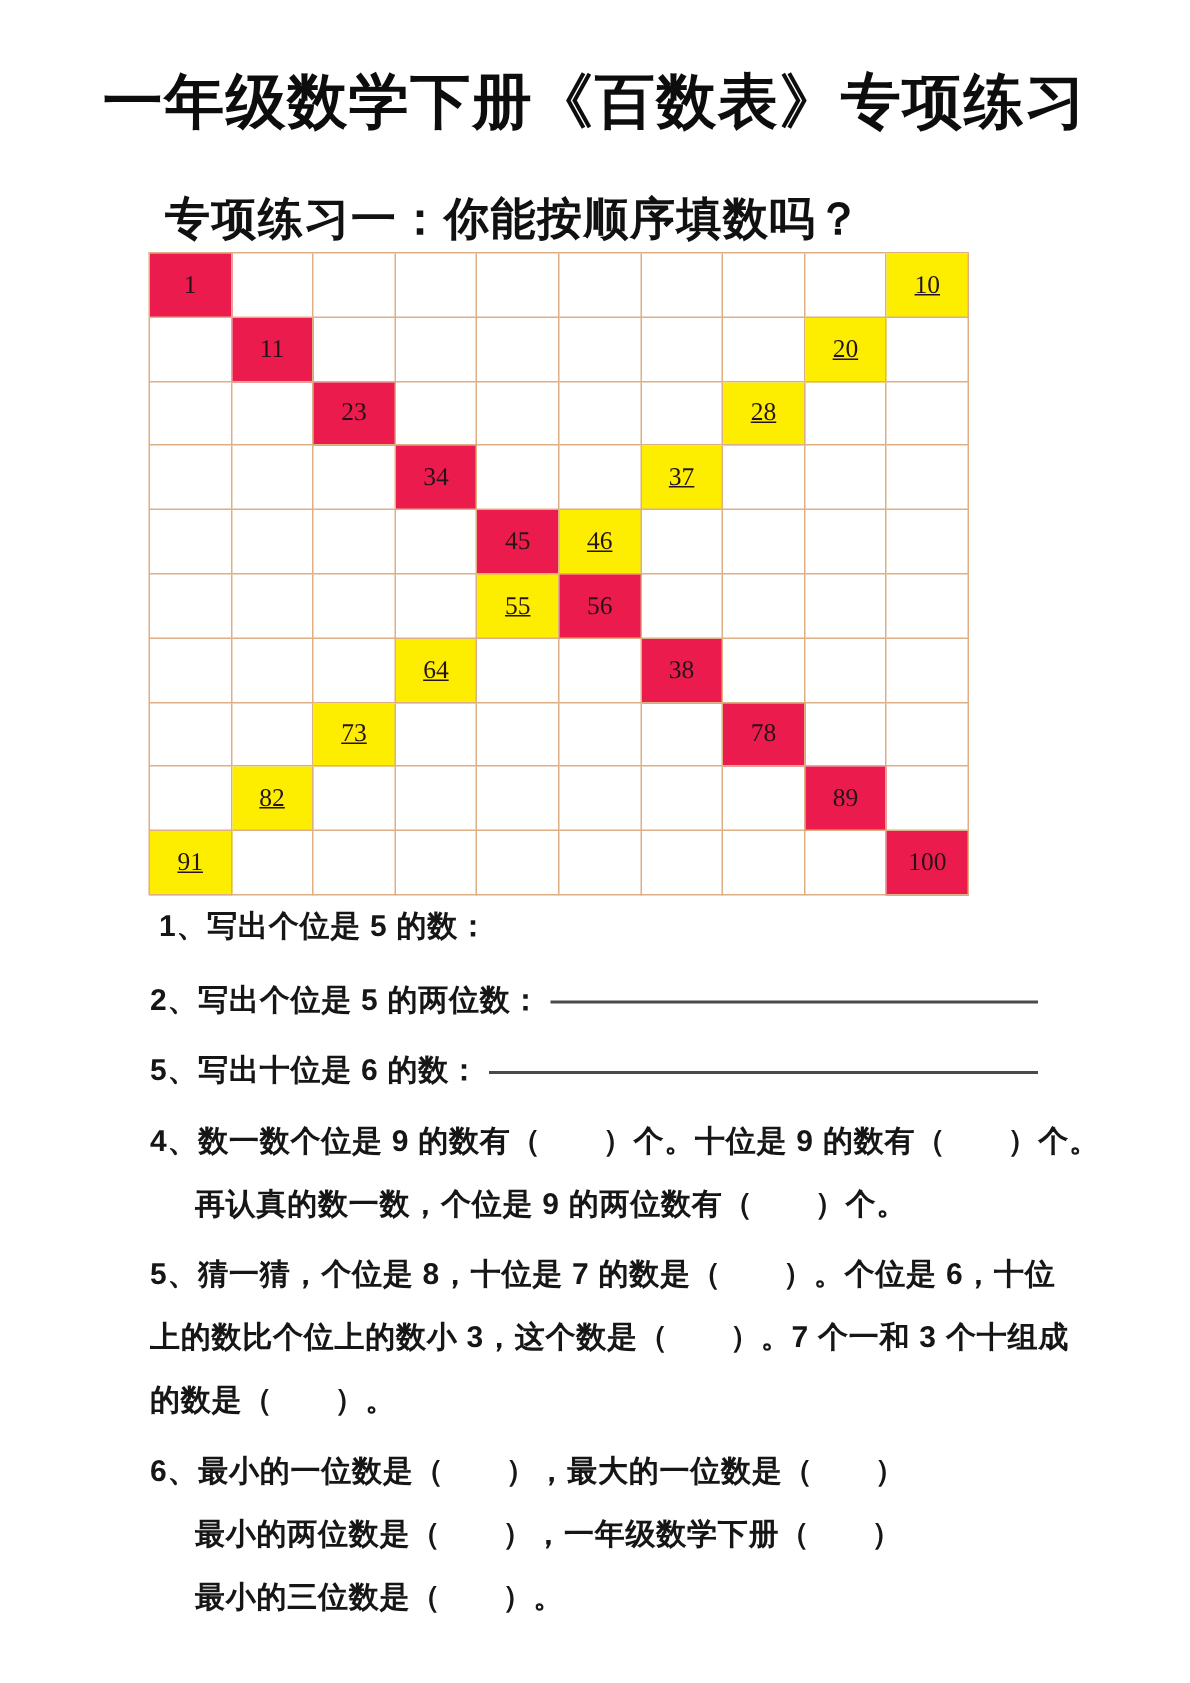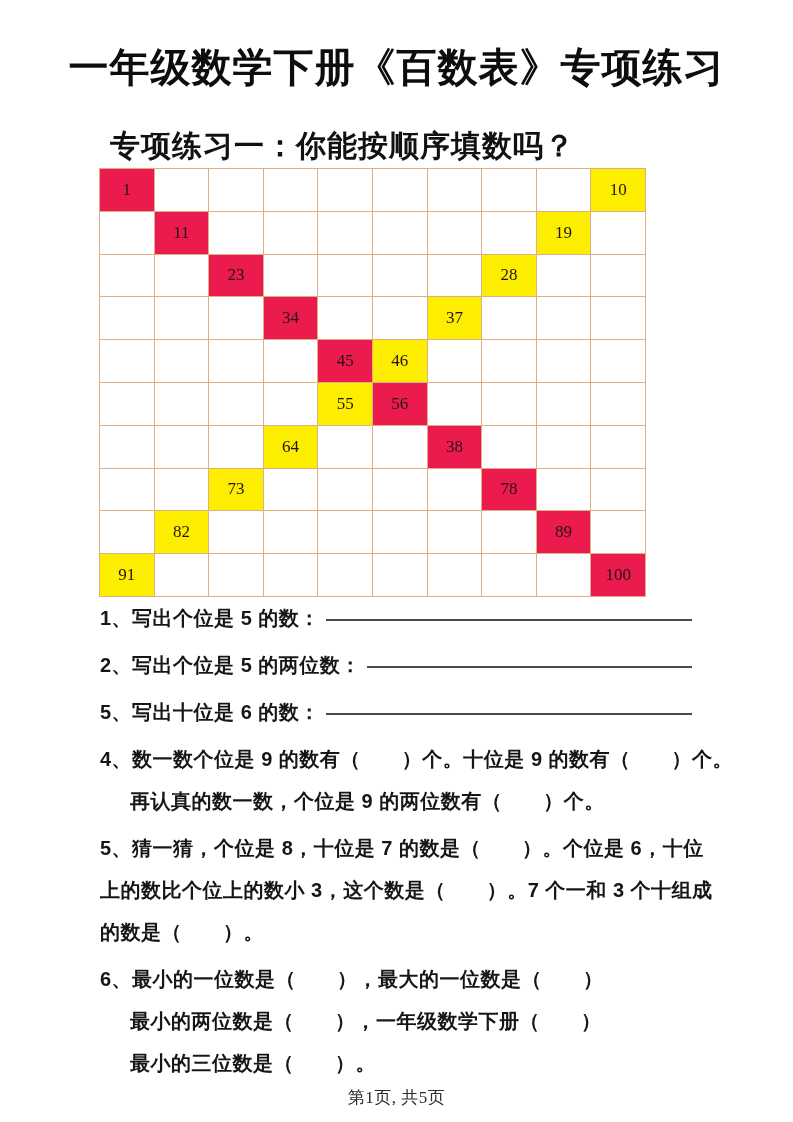--- a/index.html
+++ b/index.html
@@ -24,32 +24,32 @@
     border-top:1px solid var(--line,#DEAE84); border-left:1px solid var(--line,#DEAE84);
     background:#fff;
   }
   .cell {
     border-right:1px solid var(--line,#DEAE84);
     border-bottom:1px solid var(--line,#DEAE84);
     display:flex; align-items:center; justify-content:center;
     font-family:"Liberation Serif", serif; font-size:17px; color:#241318;
   }
   .cell.red    { background:var(--red,#EB1C4D); }
-  .cell.yellow { background:var(--yellow,#FDEE00); }
+  .cell.yellow { background:var(--yellow,#FDEE00);text-decoration:underline; }
   .questions {
     position:absolute; left:100px; top:604px; width:592px;
     font-size:20px; font-weight:600; letter-spacing:0.5px; color:#161616;
   }
   .q-line {
     display:flex; align-items:baseline;
     min-height:28px; line-height:28px; margin-top:14px;
     white-space:nowrap;
   }
   .q-line.q-first { margin-top:19px; }
-  .q-line:first-child { margin-top:0; }
+  .q-line:first-child { margin-top:0;flex-direction:column; }
   .q-line.indent { padding-left:30px;text-align:right; }
   .blank {
     flex:1 1 auto; border-bottom:2px solid #4a4a4a;
     margin-left:6px; transform:translateY(-4px); height:0;
   }
   .footer {
     position:absolute; top:1086px; left:0; width:100%;
     text-align:center; font-family:"Liberation Serif", serif;
     font-size:17px; color:#2a2a2a; letter-spacing:0.5px;
   }
@@ -72,21 +72,21 @@
       <div class="cell"></div>
       <div class="cell yellow">10</div>
       <div class="cell"></div>
       <div class="cell red">11</div>
       <div class="cell"></div>
       <div class="cell"></div>
       <div class="cell"></div>
       <div class="cell"></div>
       <div class="cell"></div>
       <div class="cell"></div>
-      <div class="cell yellow">19</div>
+      <div class="cell yellow">20</div>
       <div class="cell"></div>
       <div class="cell"></div>
       <div class="cell"></div>
       <div class="cell red">23</div>
       <div class="cell"></div>
       <div class="cell"></div>
       <div class="cell"></div>
       <div class="cell"></div>
       <div class="cell yellow">28</div>
       <div class="cell"></div>
@@ -193,14 +193,13 @@
       <div class="q-line q-first">
         <span>6、最小的一位数是（　　），最大的一位数是（　　）</span>
       </div>
       <div class="q-line indent">
         <span>最小的两位数是（　　），一年级数学下册（　　）</span>
       </div>
       <div class="q-line indent">
         <span>最小的三位数是（　　）。</span>
       </div>
     </div>
-  <div class="footer">第1页, 共5页</div>
 </div>
 
 </body></html>

